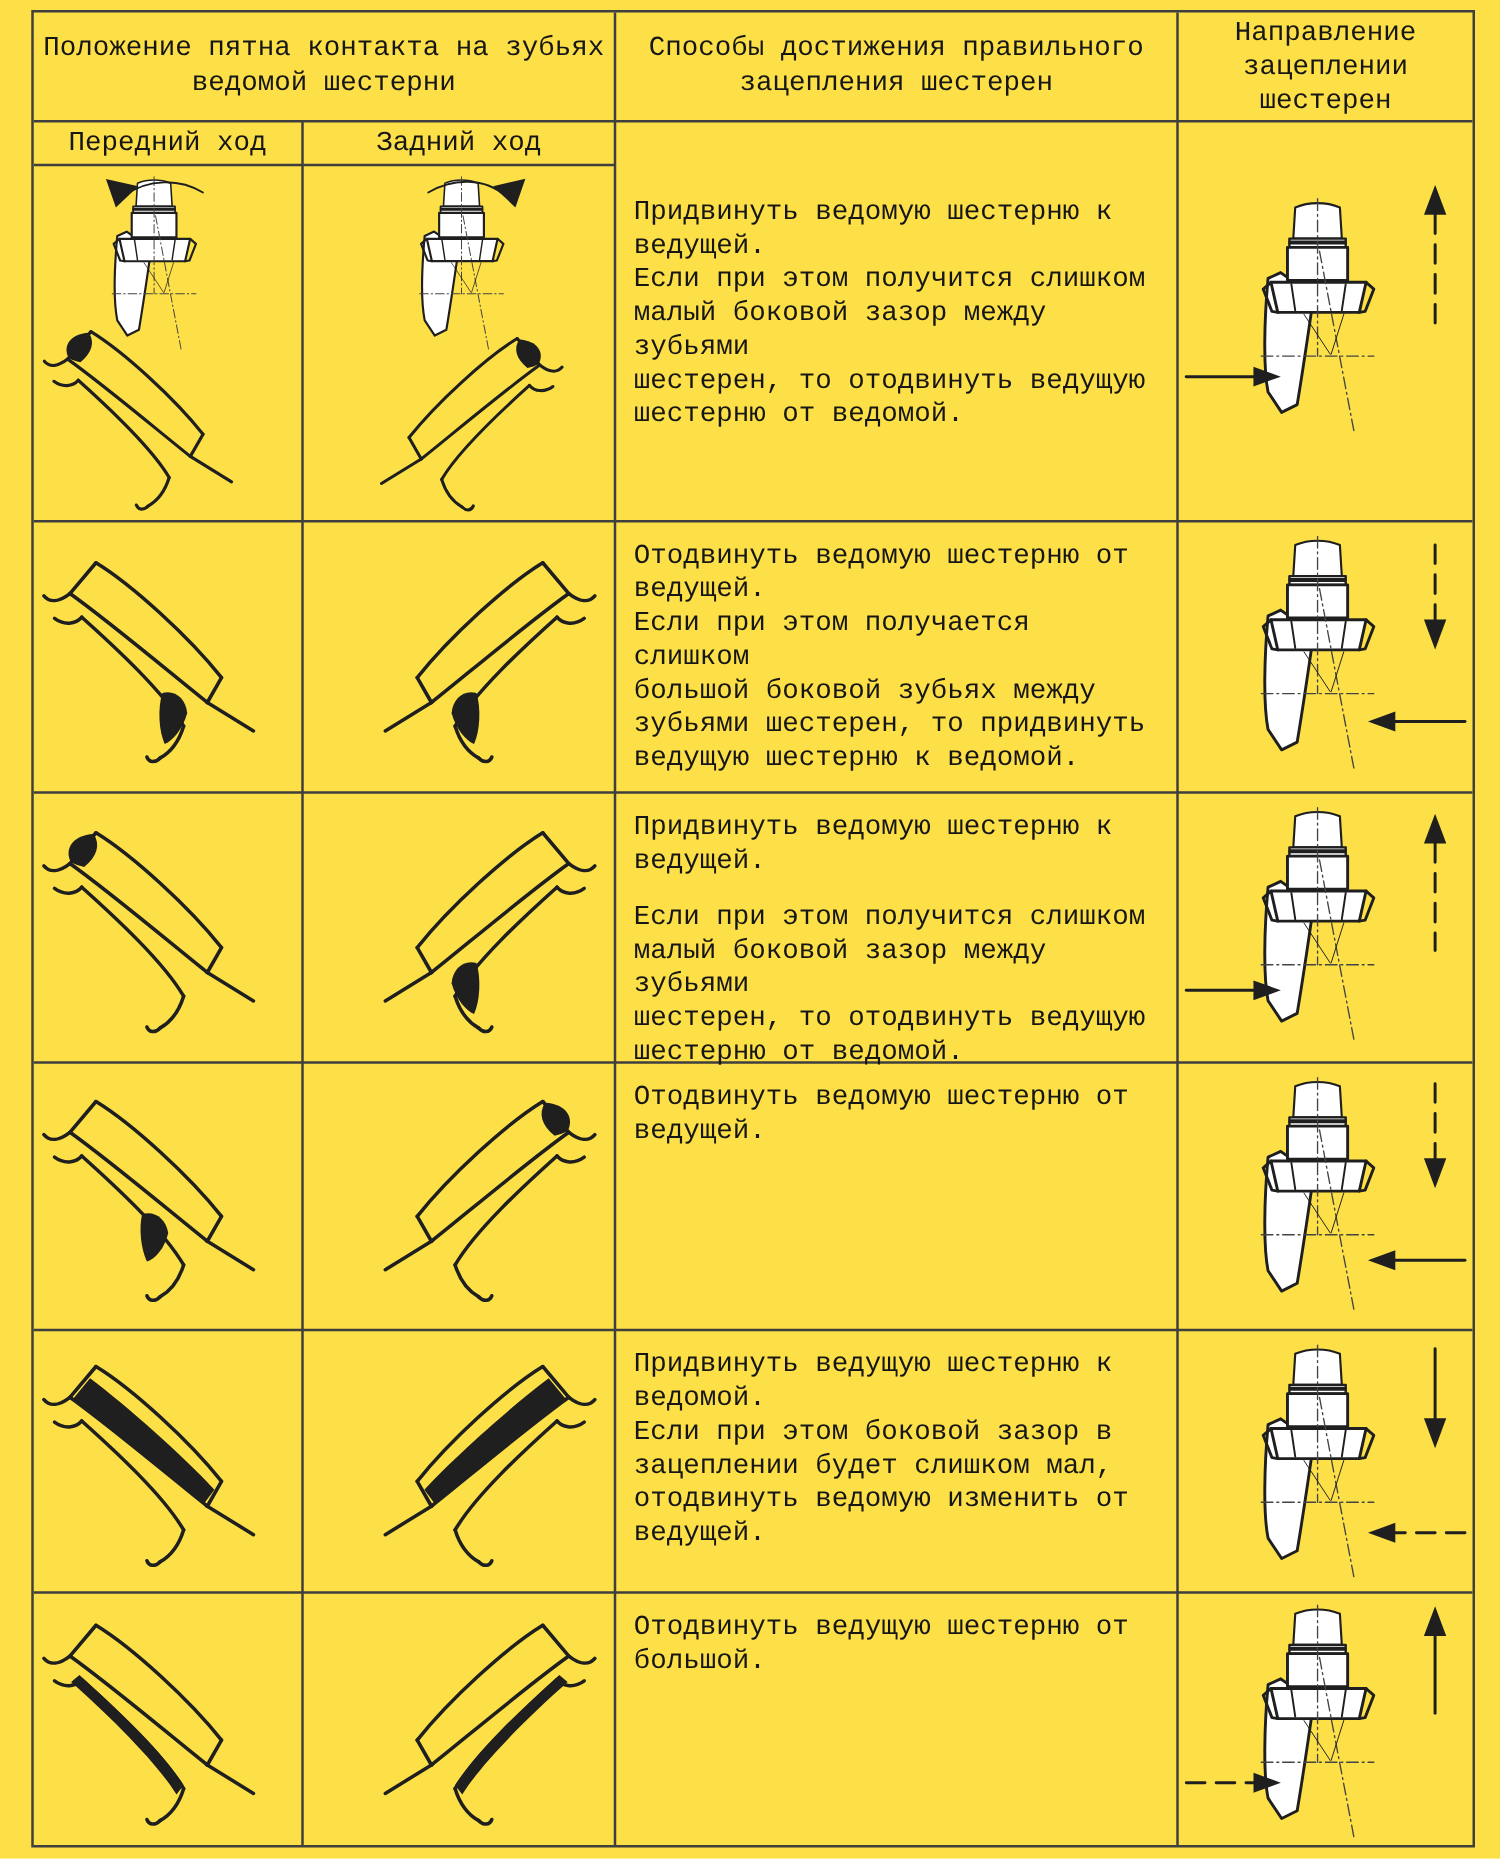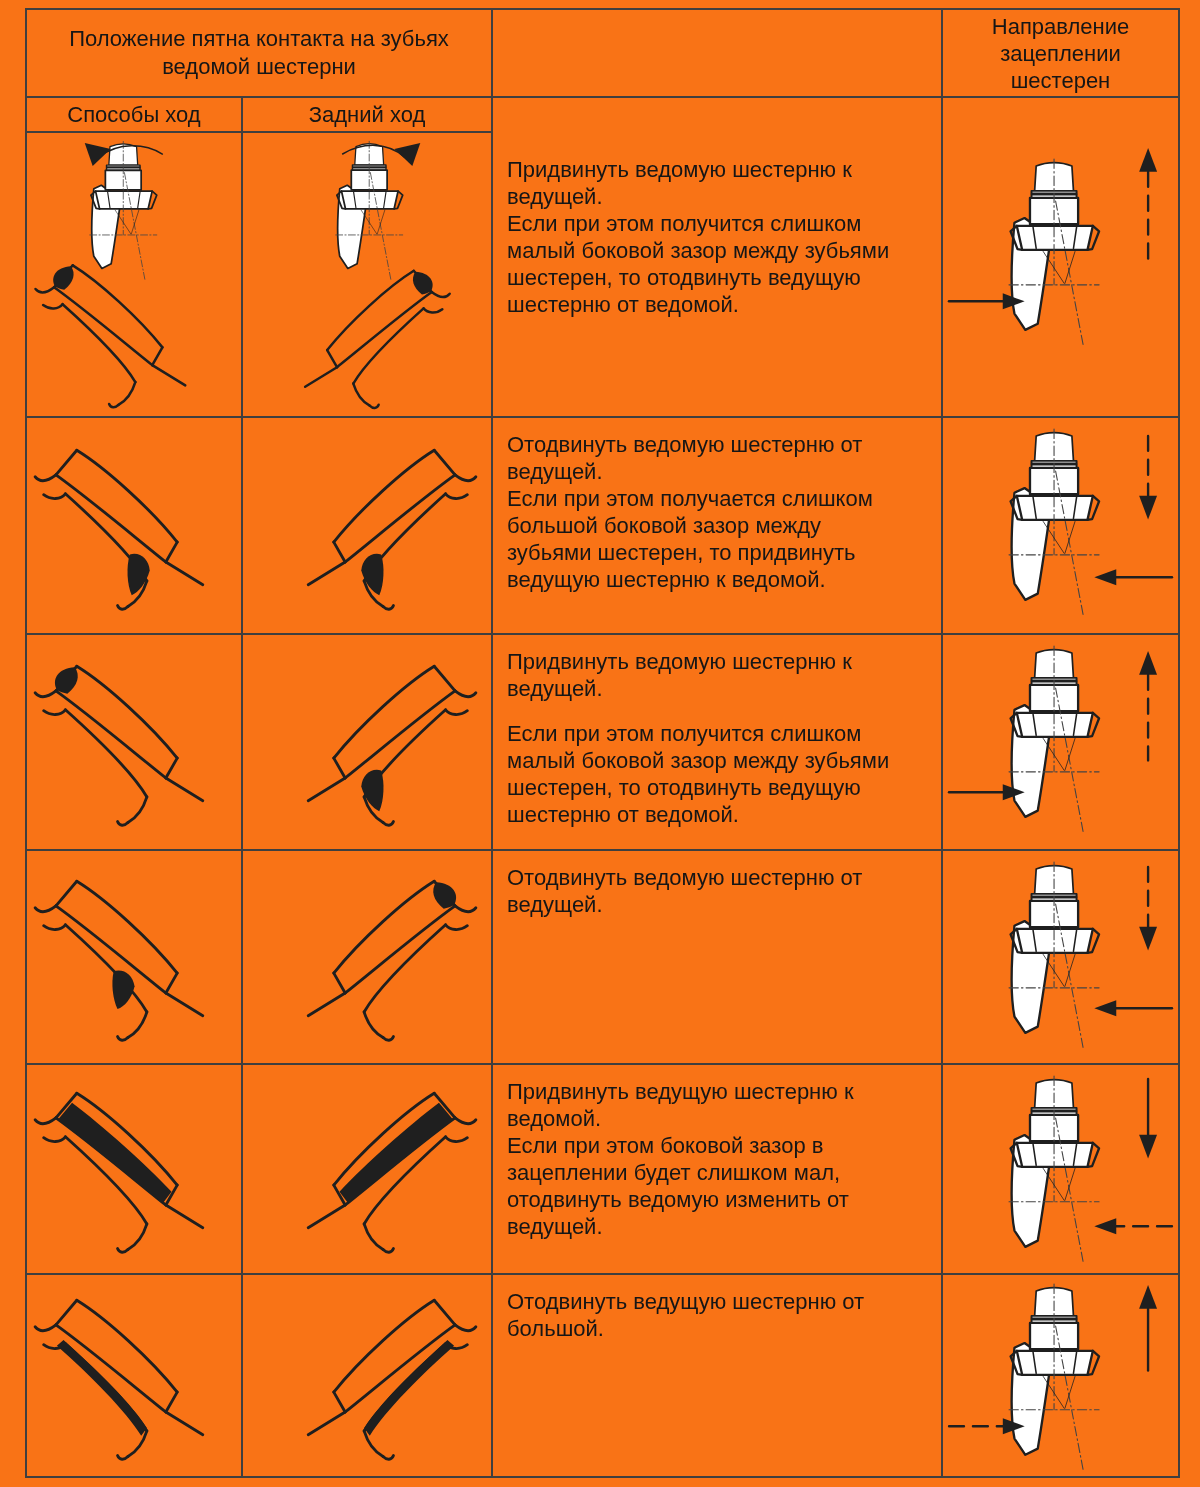--- a/index.html
+++ b/index.html
@@ -1,17 +1,17 @@
 <!DOCTYPE html>
 <html><head>
 <meta charset="utf-8">
 <style>
   html,body{margin:0;padding:0;background:#fff;}
-  .page{position:relative;width:1200px;height:1487px;background:#f97316;
-        font-family:Liberation Sans, sans-serif;color:#161616;overflow:hidden;}
+  .page{position:relative;width:1200px;height:1487px;background:#fde047;
+        font-family:Liberation Mono, monospace;color:#161616;overflow:hidden;}
   .tbl{position:absolute;left:25px;top:8px;width:1151px;height:1466px;border:2px solid #3f3f3f;}
   .vl,.hl{position:absolute;background:#3f3f3f;}
   .vl{width:2px;} .hl{height:2px;}
   .cell{position:absolute;box-sizing:border-box;}
   .hdr{display:flex;align-items:center;justify-content:center;text-align:center;
        font-size:22px;line-height:28px;white-space:pre-line;}
   .sub{display:flex;align-items:center;justify-content:center;font-size:22px;}
   .txt{font-size:22px;line-height:27px;padding:13px 20px 0 14px;}
   .txt p{margin:0;white-space:pre-line;}
   .txt.r1{padding-top:58px;}
@@ -81,27 +81,31 @@
     <div class="hl" style="top:406px;left:0;width:1151px"></div>
     <div class="hl" style="top:623px;left:0;width:1151px"></div>
     <div class="hl" style="top:839px;left:0;width:1151px"></div>
     <div class="hl" style="top:1053px;left:0;width:1151px"></div>
     <div class="hl" style="top:1263px;left:0;width:1151px"></div>
 
     <div class="cell hdr" style="left:0;top:0;width:464px;height:86px">
       <span>Положение пятна контакта на зубьях
 ведомой шестерни</span>
     </div>
+    <div class="cell hdr" style="left:466px;top:0;width:448px;height:86px">
+      <span>Способы достижения правильного
+зацепления шестерен</span>
+    </div>
     <div class="cell hdr" style="left:916px;top:0;width:235px;height:86px;line-height:27px">
       <span>Направление
 зацеплении
 шестерен</span>
     </div>
     <div class="cell sub" style="left:0;top:88px;width:214px;height:33px">
-      <span>Способы ход</span>
+      <span>Передний ход</span>
     </div>
     <div class="cell sub" style="left:216px;top:88px;width:248px;height:33px">
       <span>Задний ход</span>
     </div>
 
     <div class="cell pic" style="left:0;top:123px;width:214px;height:283px">
       <svg width="214" height="283" viewBox="0 0 215 284">
         <use href="#pinionShape" transform="translate(48,6) scale(0.58)"></use>
         <path class="ink" style="stroke-width:1.5" d="M72,24 C92,9 118,10 136,21"></path>
         <path class="fillink" d="M58,10 L84,16 L66,33 Z"></path>
@@ -153,21 +157,21 @@
         <g transform="translate(200,0) scale(-1,1)">
             <use href="#toothShape"></use>
             <use href="#patchRootEnd" class="fillink"></use>
           </g>
       </svg>
     </div>
     <div class="cell txt" style="left:466px;top:408px;width:448px;height:215px">
       <p class="act">Отодвинуть ведомую шестерню от
 ведущей.</p>
       <p class="cond">Если при этом получается слишком
-большой боковой зазор между
+большой боковой зубьях между
 зубьями шестерен, то придвинуть
 ведущую шестерню к ведомой.</p>
     </div>
     <div class="cell pic" style="left:916px;top:408px;width:235px;height:215px">
       <svg width="235" height="215" viewBox="0 0 236 216">
         <use href="#pinionShape" transform="translate(46,8) scale(0.78)"></use>
         <line class="ink" style="stroke-width:2.4;stroke-dasharray:15 9" x1="206" y1="18" x2="206" y2="78"></line>
         <path class="fillink" d="M197,78 L206,102 L215,78 Z"></path>
         <line class="ink" style="stroke-width:2.4" x1="230" y1="160" x2="174" y2="160"></line>
         <path class="fillink" d="M174,152 L152,160 L174,168 Z"></path>

